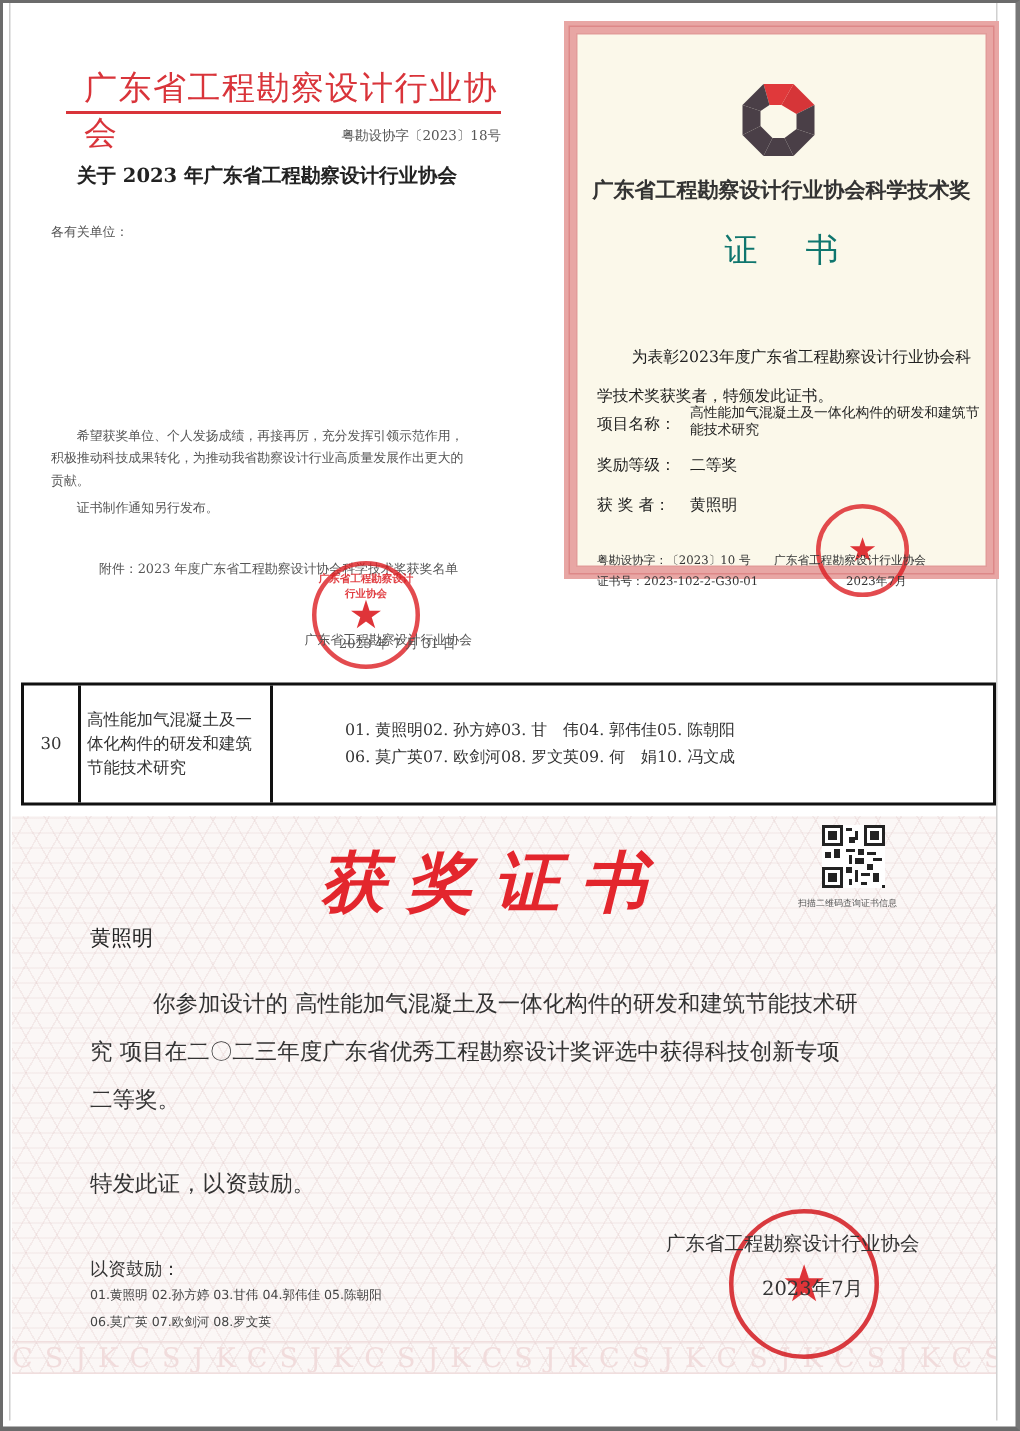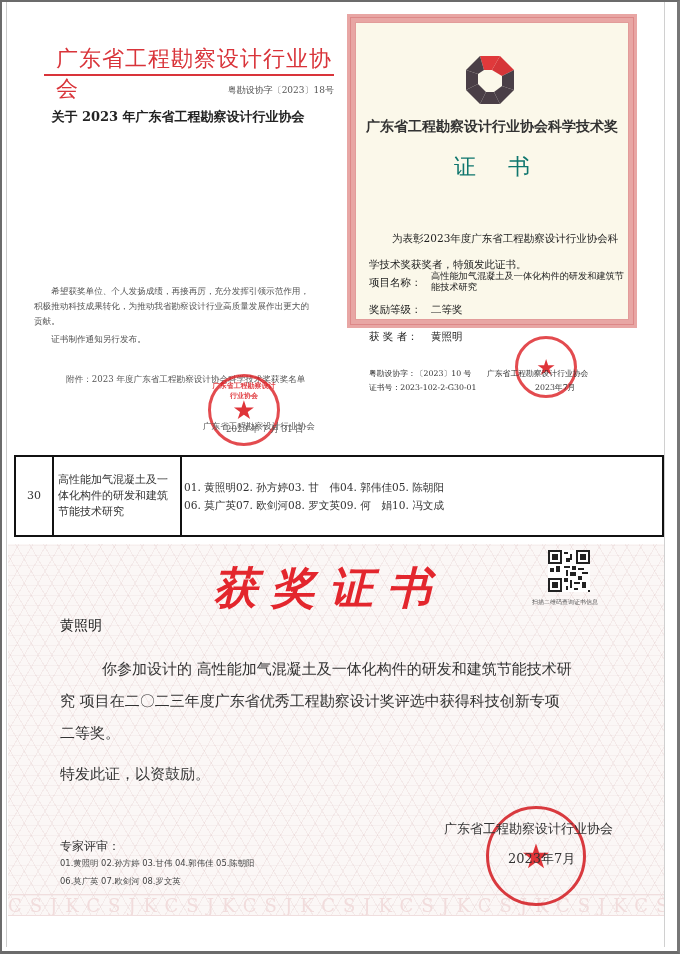--- a/index.html
+++ b/index.html
@@ -26,21 +26,21 @@
   .notice .para3 { top: 328px; }
   .notice .attachment { position: absolute; left: 58px; top: 370px; font-size: 8.6px; color: #555; }
   .notice .sign-org { position: absolute; left: 195px; top: 417px; font-size: 8.6px; color: #555; }
   .notice .sign-date { position: absolute; left: 218px; top: 420px; font-size: 8.6px; color: #555; }
 
   .seal { position: absolute; border-radius: 50%; border: 3px solid rgba(220,30,35,0.8); }
   .seal .star { position: absolute; left: 50%; top: 50%; transform: translate(-50%,-50%); color: rgba(220,30,35,0.9); }
   .seal .ring-text { position: absolute; left: 0; top: 6%; width: 100%; text-align: center; color: rgba(220,30,35,0.85); font-weight: bold; }
 
   
-  .cert { position: absolute; left: 347px; top: 14px; width: 290px; height: 314px; background: #fbf8ea; }
+  .cert { position: absolute; left: 376px; top: 14px; width: 290px; height: 372px; background: #fbf8ea; }
   .cert .border { position: absolute; inset: 0; border: 8px solid #e8a6a4; outline: 1px solid #d88; outline-offset: -4px; background-clip: padding-box; }
   .cert .border-inner { position: absolute; left: 8px; top: 8px; right: 8px; bottom: 8px; border: 1px solid #e29c9a; }
   .cert .logo { position: absolute; left: 115px; top: 38px; width: 56px; height: 56px; }
   .cert .cert-org { position: absolute; left: 0; width: 290px; text-align: center; top: 104px; font-size: 14px; color: #333; font-family: "DejaVu Sans", sans-serif; font-weight: bold; }
   .cert .cert-title { position: absolute; left: 0; width: 290px; text-align: center; top: 138px; font-size: 22px; color: #0f766e; letter-spacing: 32px; padding-left: 32px; font-family: "DejaVu Sans", sans-serif; }
   .cert .praise { position: absolute; left: 22px; top: 211px; width: 255px; font-size: 10.5px; line-height: 26px; color: #222; text-indent: 2.2em; }
   .cert .field { position: absolute; left: 22px; font-size: 10.5px; color: #222; }
   .cert .field .lbl { display: inline-block; width: 62px; }
   .cert .f-project { top: 262px; }
   .cert .f-project .val { position: absolute; left: 62px; top: -6px; width: 200px; font-size: 9.2px; line-height: 11px; }
@@ -48,61 +48,62 @@
   .cert .f-winner { top: 316px; }
   .cert .ref { position: absolute; left: 22px; font-size: 7.8px; color: #333; }
   .cert .ref1 { top: 354px; }
   .cert .ref2 { top: 368px; }
   .cert .cert-sign-org { position: absolute; left: 140px; top: 354px; font-size: 7.8px; color: #333; }
   .cert .cert-sign-date { position: absolute; left: 188px; top: 368px; font-size: 7.8px; color: #333; }
 
   
   .table-row { position: absolute; left: 14px; top: 455px; width: 650px; height: 82px; border: 2px solid #111; display: flex; background: #fff; }
   .table-row .cell { border-right: 2px solid #111; display: flex; align-items: center; font-size: 11px; line-height: 16px; color: #333; }
-  .table-row .cell:last-child { border-right: none; }
+  .table-row .cell:last-child { border-right: none; margin-left: 46px; }
   .table-row .c-num { width: 38px; justify-content: center; }
   .table-row .c-proj { width: 128px; padding: 0 4px 0 4px; }
   .table-row .c-units { width: 164px; padding: 0 2px 0 2px; font-size: 11.2px; }
   .table-row .c-people { flex: 1; padding: 0 4px 0 2px; font-size: 10.6px; line-height: 18px; }
 
   
   .award { position: absolute; left: 8px; top: 544px; width: 656px; height: 372px;
     background-color: #fbf7f6;
     background-image:
       repeating-linear-gradient(60deg, rgba(225,200,200,0.28) 0 1px, transparent 1px 12px),
       repeating-linear-gradient(-60deg, rgba(225,200,200,0.28) 0 1px, transparent 1px 12px),
       repeating-linear-gradient(0deg, rgba(225,200,200,0.18) 0 1px, transparent 1px 10px);
   }
   .award .award-title { position: absolute; left: 205px; top: 15px; font-size: 44px; color: #e3262d; font-weight: bold; letter-spacing: 14px; font-family: "DejaVu Serif", serif; font-style: italic; }
   .award .qr { position: absolute; left: 540px; top: 6px; width: 42px; height: 42px; background: #fff; }
   .award .qr-caption { position: absolute; left: 524px; top: 54px; font-size: 6px; color: #555; font-family: "DejaVu Sans", sans-serif; }
   .award .recipient { position: absolute; left: 52px; top: 73px; font-size: 14px; color: #222; font-family: "DejaVu Sans", sans-serif; }
   .award .statement { position: absolute; left: 52px; top: 109px; width: 610px; font-size: 15px; line-height: 32px; color: #333; font-family: "DejaVu Sans", sans-serif; }
   .award .statement .indent { padding-left: 42px; }
-  .award .closing { position: absolute; left: 52px; top: 221px; font-size: 15px; color: #333; font-family: Liberation Serif, serif; }
+  .award .closing { position: absolute; left: 52px; top: 236px; font-size: 15px; color: #333; font-family: Liberation Serif, serif; }
   .award .designers-label { position: absolute; left: 52px; top: 294px; font-size: 12px; color: #333; font-family: "DejaVu Sans", sans-serif; }
   .award .designers-line { position: absolute; left: 52px; font-size: 8.4px; color: #444; font-family: "DejaVu Sans", sans-serif; }
   .award .dl1 { top: 314px; }
   .award .dl2 { top: 332px; }
   .award .award-sign-org { position: absolute; left: 436px; top: 276px; font-size: 13px; color: #333; }
   .award .award-sign-date { position: absolute; left: 500px; top: 306px; font-size: 13px; color: #333; }
   .award .watermark-band { position: absolute; left: 0; top: 350px; width: 656px; height: 22px; border-top: 1px solid #f0dede; border-bottom: 1px solid #f0dede; font-size: 18px; color: #f1dcdc; letter-spacing: 8px; white-space: nowrap; overflow: hidden; line-height: 22px; font-family: "DejaVu Serif", serif; }
 </style>
 </head>
 <body>
 
 <div class="frame"></div>
 <div class="vline-left"></div>
 <div class="vline-right"></div>
 
 <div class="notice">
   <div class="org-title">广东省工程勘察设计行业协会</div>
   <div class="red-rule"></div>
   <div class="doc-num">粤勘设协字〔2023〕18号</div>
   <div class="doc-title t1">关于 2023 年广东省工程勘察设计行业协会</div>
+  <div class="body-text salutation">各有关单位：</div>
   <div class="body-text p para2">希望获奖单位、个人发扬成绩，再接再厉，充分发挥引领示范作用，积极推动科技成果转化，为推动我省勘察设计行业高质量发展作出更大的贡献。</div>
   <div class="body-text p para3">证书制作通知另行发布。</div>
   <div class="attachment">附件：2023 年度广东省工程勘察设计协会科学技术奖获奖名单</div>
   <div class="seal" style="left:200px; top:370px; width:72px; height:72px;">
     <div class="ring-text" style="font-size:7px;">广东省工程勘察设计行业协会</div>
     <div class="star" style="font-size:26px;">★</div>
   </div>
   <div class="sign-org">广东省工程勘察设计行业协会</div>
   <div class="sign-date">2023 年 7 月 31 日</div>
 </div>
@@ -187,21 +188,21 @@
     <rect x="20" y="20" width="1" height="1" fill="#222"></rect>
   </svg>
   <div class="qr-caption">扫描二维码查询证书信息</div>
   <div class="recipient">黄照明</div>
   <div class="statement">
     <div class="indent">你参加设计的  高性能加气混凝土及一体化构件的研发和建筑节能技术研</div>
     <div>究 项目在二〇二三年度广东省优秀工程勘察设计奖评选中获得科技创新专项</div>
     <div>二等奖。</div>
   </div>
   <div class="closing">特发此证，以资鼓励。</div>
-  <div class="designers-label">专家评审：</div>
+  <div class="designers-label">以资鼓励：</div>
   <div class="designers-line dl1">01.黄照明 02.孙方婷 03.甘伟 04.郭伟佳 05.陈朝阳</div>
   <div class="designers-line dl2">06.莫广英 07.欧剑河 08.罗文英</div>
   <div class="watermark-band">CSJKCSJKCSJKCSJKCSJKCSJKCSJKCSJKCSJKCS</div>
   <div class="seal" style="left:478px; top:262px; width:100px; height:100px; border-color:rgba(210,25,30,0.85);">
     <div class="star" style="font-size:34px;">★</div>
   </div>
   <div class="award-sign-org">广东省工程勘察设计行业协会</div>
   <div class="award-sign-date">2023年7月</div>
 </div>
 

